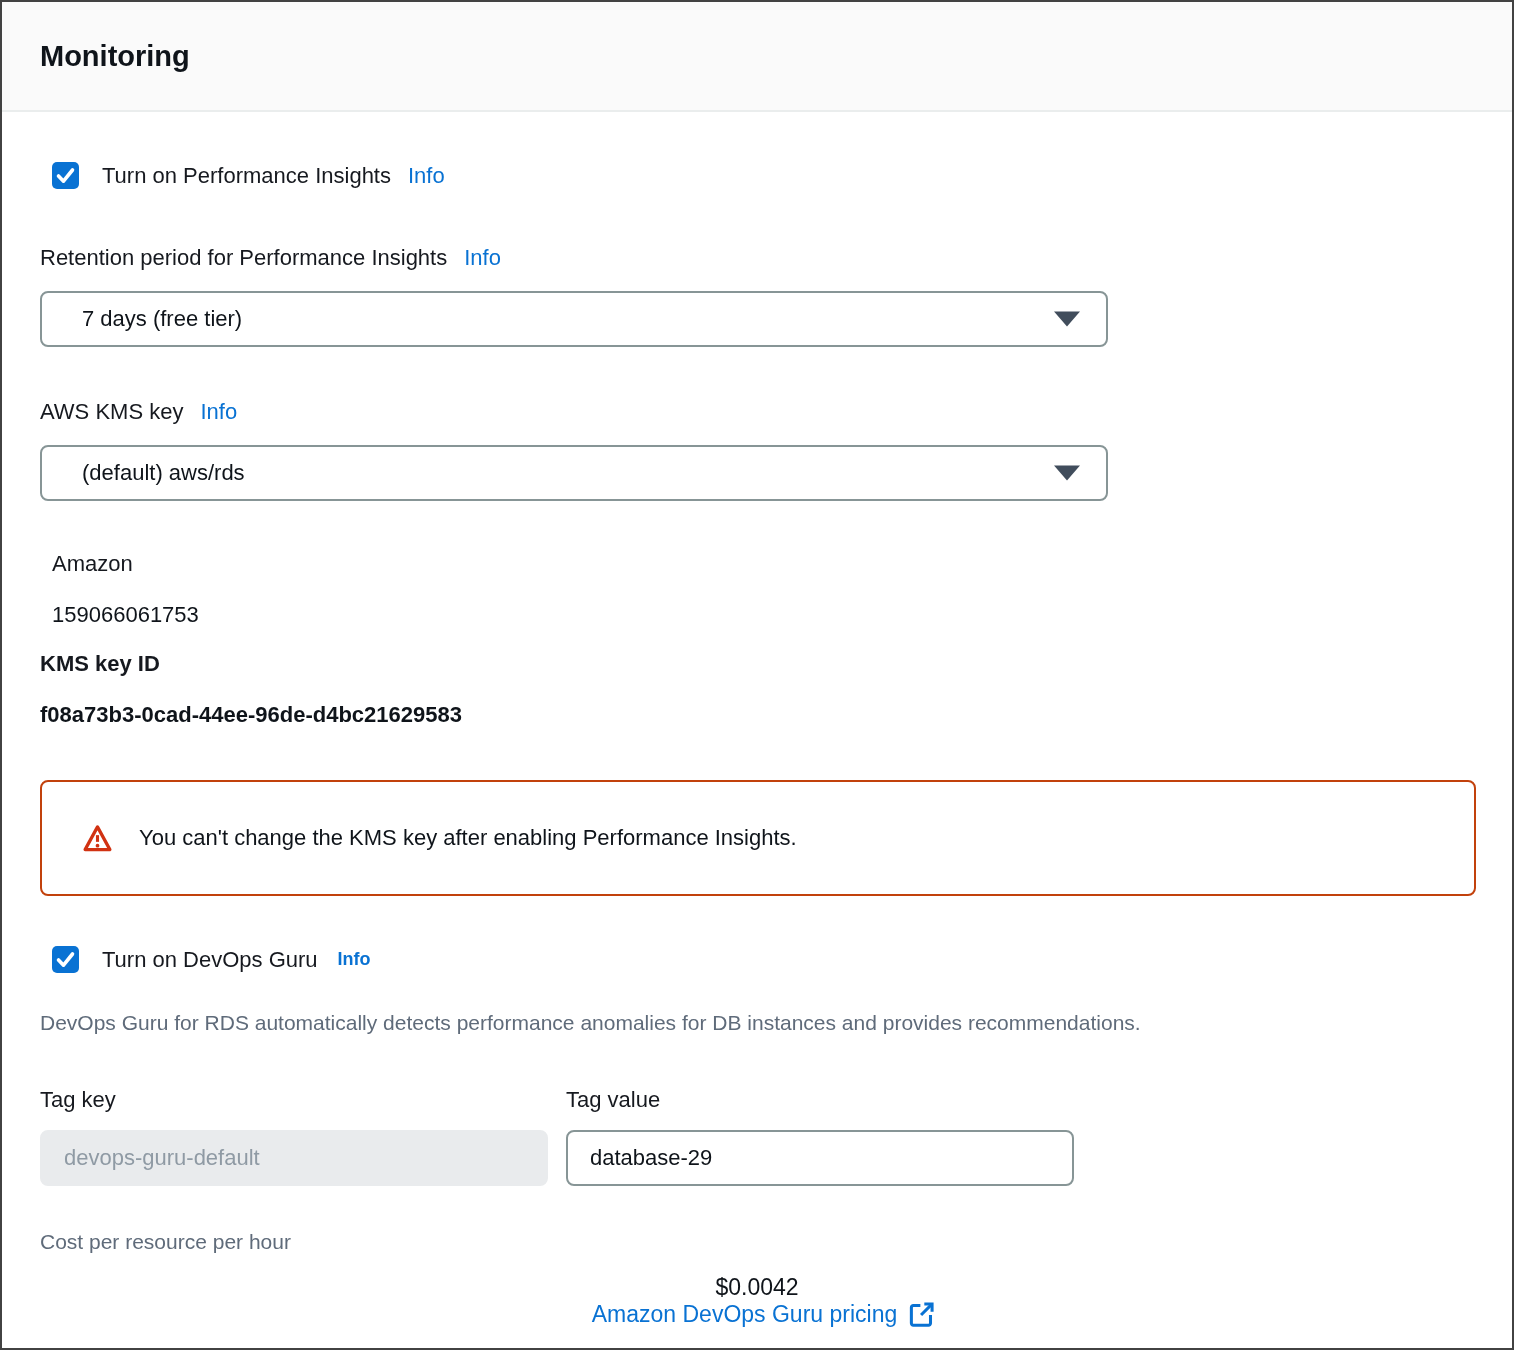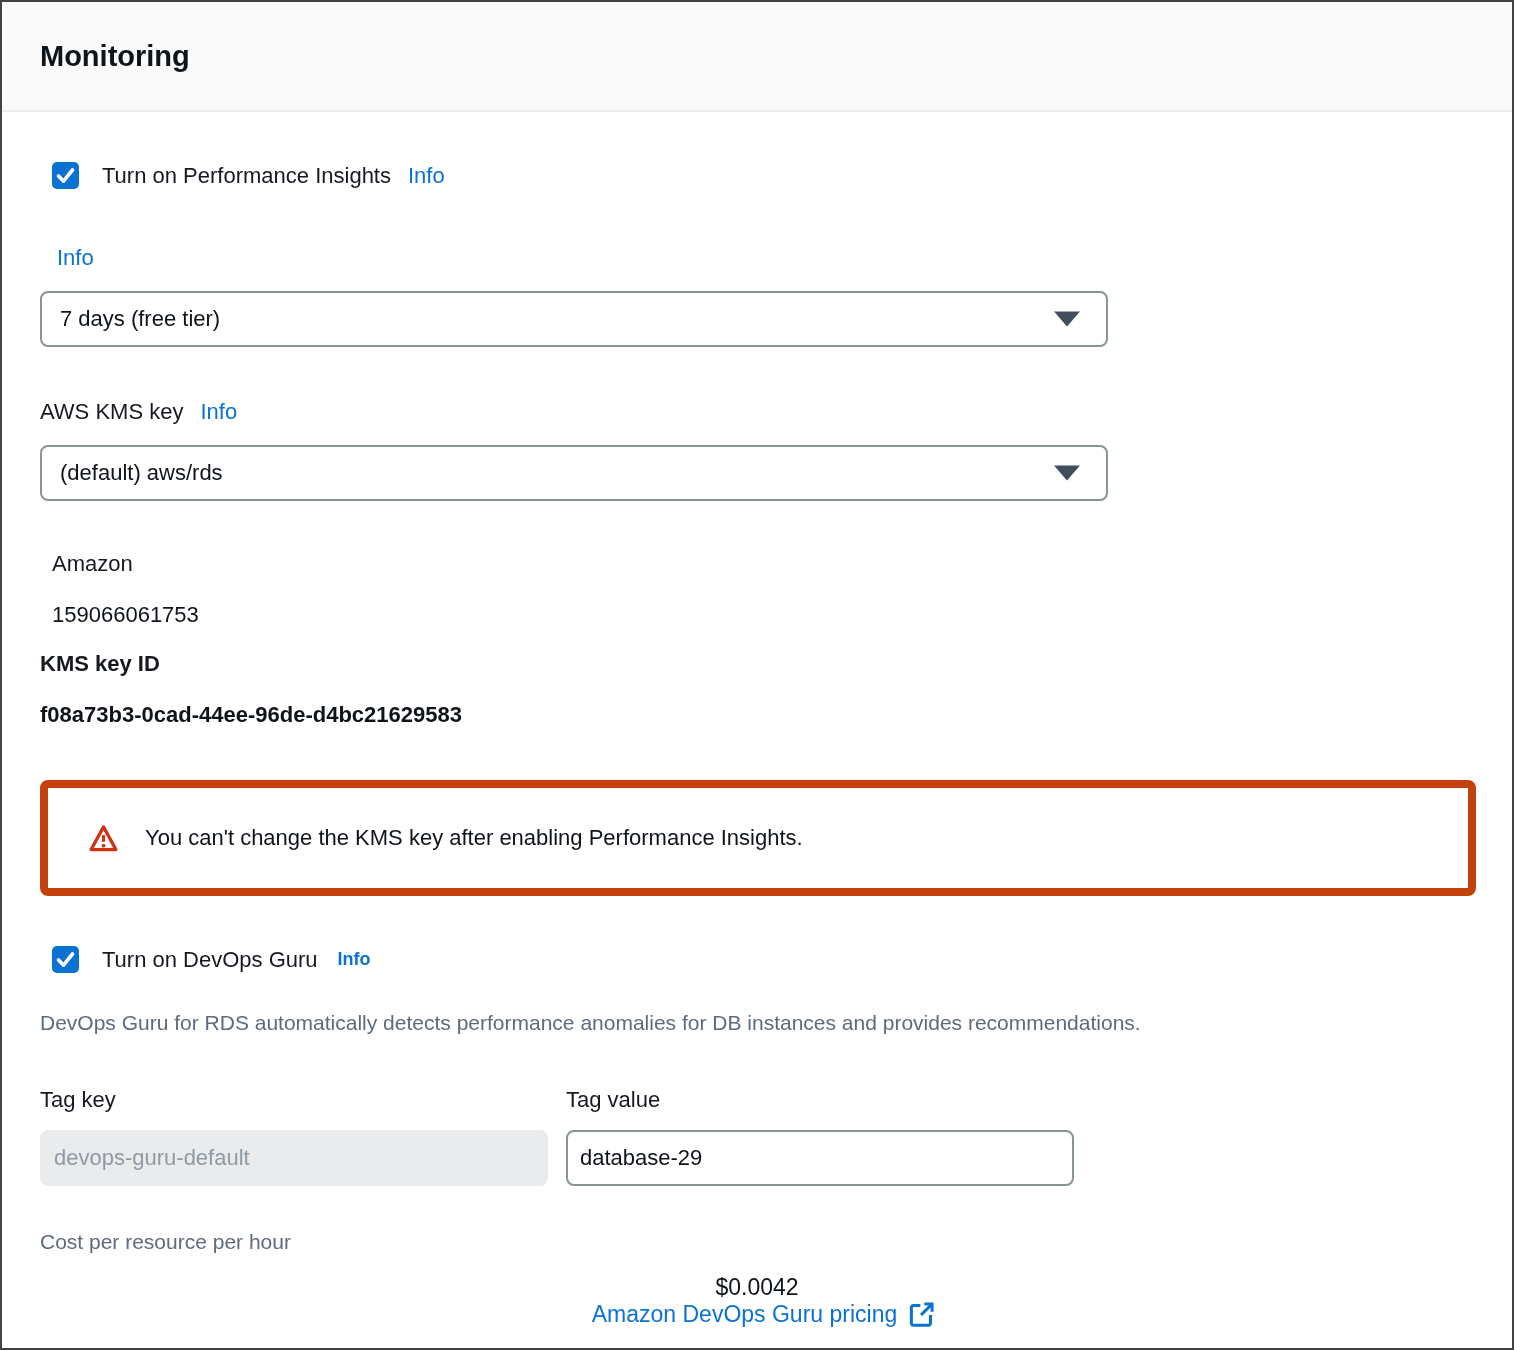--- a/index.html
+++ b/index.html
@@ -9,35 +9,35 @@
   .panel-title{font-size:29px;font-weight:700;margin:0;color:#0f141a;}
   .content{padding:0 38px;}
 
   .check-row{display:flex;align-items:center;}
   .checkbox{width:27px;height:27px;border-radius:5px;background:#0972d3;display:flex;align-items:center;justify-content:center;flex:none;cursor:pointer;}
   .check-label{font-size:22px;margin-left:23px;}
   .info-link{color:#0972d3;font-size:22px;margin-left:17px;text-decoration:none;cursor:pointer;}
   .info-link.bold{font-size:18px;font-weight:700;margin-left:20px;}
 
   .field-label-row{display:flex;align-items:center;font-size:22px;}
-  .select{width:1068px;height:56px;border:2px solid #879596;border-radius:8px;margin-top:20px;display:flex;align-items:center;padding:0 18px;box-sizing:border-box;font-size:22px;position:relative;cursor:pointer;background:#fff;color:#0f141a;}
+  .select{width:1068px;height:56px;border:2px solid #879596;border-radius:8px;margin-top:20px;display:flex;align-items:center;padding:0 40px;box-sizing:border-box;font-size:22px;position:relative;cursor:pointer;background:#fff;color:#0f141a;}
   .caret{position:absolute;right:26px;top:50%;transform:translateY(-50%);width:0;height:0;border-left:13px solid transparent;border-right:13px solid transparent;border-top:15px solid #414d5c;}
 
   .kv-label{font-size:22px;}
   .kv-value{font-size:22px;margin-top:25px;color:#0f141a;}
 
-  .warning-box{width:1436px;height:116px;box-sizing:border-box;border:8px solid #c2410c;border-radius:8px;margin-top:52px;display:flex;align-items:center;padding:0 40px;background:#fff;}
+  .warning-box{width:1436px;height:116px;box-sizing:border-box;border:2px solid #c2410c;border-radius:8px;margin-top:52px;display:flex;align-items:center;padding:0 40px;background:#fff;}
   .warning-text{font-size:22px;margin-left:26px;color:#0f141a;}
 
   .guru-desc{color:#5f6b7a;font-size:21px;margin-top:38px;}
 
   .tag-grid{display:flex;gap:18px;margin-top:52px;}
   .tag-col{width:508px;}
   .tag-label{font-size:22px;}
-  .text-input{margin-top:17px;width:100%;height:56px;box-sizing:border-box;border:2px solid #879596;border-radius:8px;font-size:22px;padding:0 12px;font-family:"Liberation Sans",sans-serif;color:#0f141a;background:#fff;outline:none;}
+  .text-input{margin-top:17px;width:100%;height:56px;box-sizing:border-box;border:2px solid #879596;border-radius:8px;font-size:22px;padding:0 22px;font-family:"Liberation Sans",sans-serif;color:#0f141a;background:#fff;outline:none;}
   .text-input:disabled{background:#e9ebed;border:2px solid #e9ebed;color:#8f9aa4;}
 
   .cost-label{color:#5f6b7a;font-size:21px;margin-top:44px;}
   .cost-row{margin-top:20px;display:flex;align-items:center;font-size:23px;flex-direction:column;}
   .cost-amount{color:#0f141a;}
   .cost-link{color:#0972d3;text-decoration:none;display:flex;align-items:center;margin-left:13px;cursor:pointer;}
   .ext-icon{margin-left:11px;display:flex;align-items:center;}
 
   .mt-50{margin-top:50px;padding-left:12px;}
   .mt-52{margin-top:52px;}
@@ -61,20 +61,21 @@
           <svg width="27" height="27" viewBox="0 0 27 27">
               <path d="M6.5 14 l5 5.2 L20.5 8" fill="none" stroke="#ffffff" stroke-width="3.6" stroke-linecap="round" stroke-linejoin="round"></path>
             </svg>
         </span>
       </div>
       <span class="check-label">Turn on Performance Insights</span>
       <a class="info-link">Info</a>
     </div>
 
     <div class="field-label-row mt-56">
+      <span>Retention period for Performance Insights</span>
       <a class="info-link">Info</a>
     </div>
     <div class="select" role="button">
       <span>7 days (free tier)</span>
       <span class="caret"></span>
     </div>
 
     <div class="field-label-row mt-52">
       <span>AWS KMS key</span>
       <a class="info-link">Info</a>

